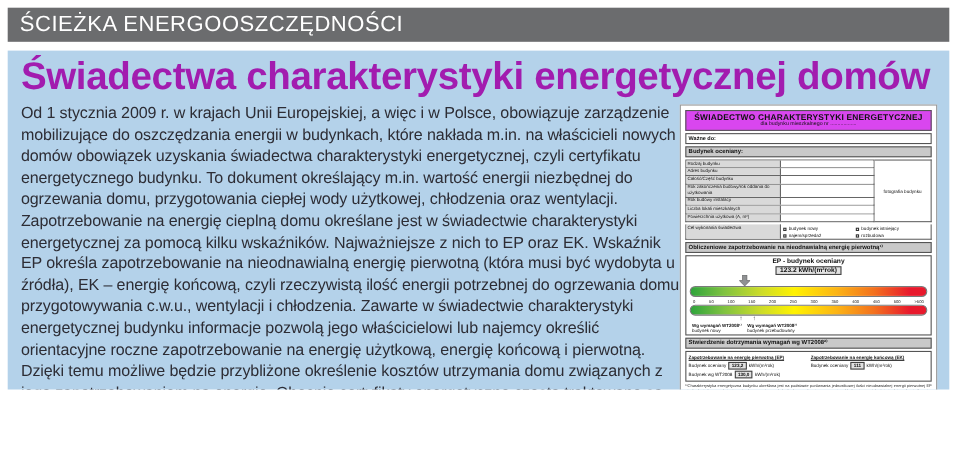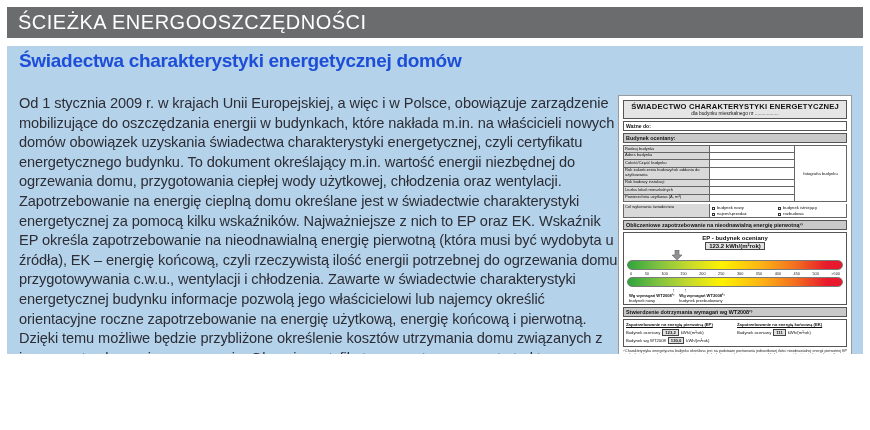--- a/index.html
+++ b/index.html
@@ -9,32 +9,32 @@
 
   
   .banner { position:absolute; left:7px; top:7px; width:856px; height:31px;
     background:#6b6c6e; color:#fff; font-size:20px; line-height:31px;
     padding-left:11px; letter-spacing:0.5px; }
 
   
   .panel { position:absolute; left:7px; top:46px; width:856px; height:375px;
     background:#b4d2ea; }
 
-  .page-title { position:absolute; left:12px; top:4px; font-size:19px; font-weight:bold;
-    color:#1d4ed8; letter-spacing:-0.3px; }
+  .page-title { position:absolute; left:12px; top:4px; font-size:35px; font-weight:bold;
+    color:#a21caf; letter-spacing:-0.3px; }
 
   .article { position:absolute; left:12px; top:48px; width:604px; font-size:14.6px;
     line-height:19.6px; color:#2d2d35; letter-spacing:-0.1px; }
 
   
   .cert { position:absolute; left:611px; top:49px; width:234px; height:318px;
     background:#ffffff; border:1px solid #9a9a9a; padding:4px;
     display:flex; flex-direction:column; gap:2px; overflow:hidden; color:#111; }
   .cert .box { border:1px solid #555; }
-  .c-title { background:#e5e5e5; text-align:center; padding:1px 0 2px; }
+  .c-title { background:#d946ef; text-align:center; padding:1px 0 2px; }
   .c-title .t1 { font-size:7.6px; font-weight:bold; letter-spacing:0.2px; }
   .c-title .t2 { font-size:4.8px; }
   .c-valid { background:#fff; font-size:5px; font-weight:bold; padding:1px 2px; height:10px; }
   .c-sec { background:#c9c9c9; font-size:5.4px; font-weight:bold; padding:1px 2px; border:1px solid #555; }
 
   .b-table { display:flex; }
   .b-left { flex:1; display:flex; flex-direction:column; }
   .b-row { display:flex; border:1px solid #666; border-top:none; min-height:7.5px; }
   .b-row:first-child { border-top:1px solid #666; }
   .b-label { width:86px; background:#d9d9d9; border-right:1px solid #666;

